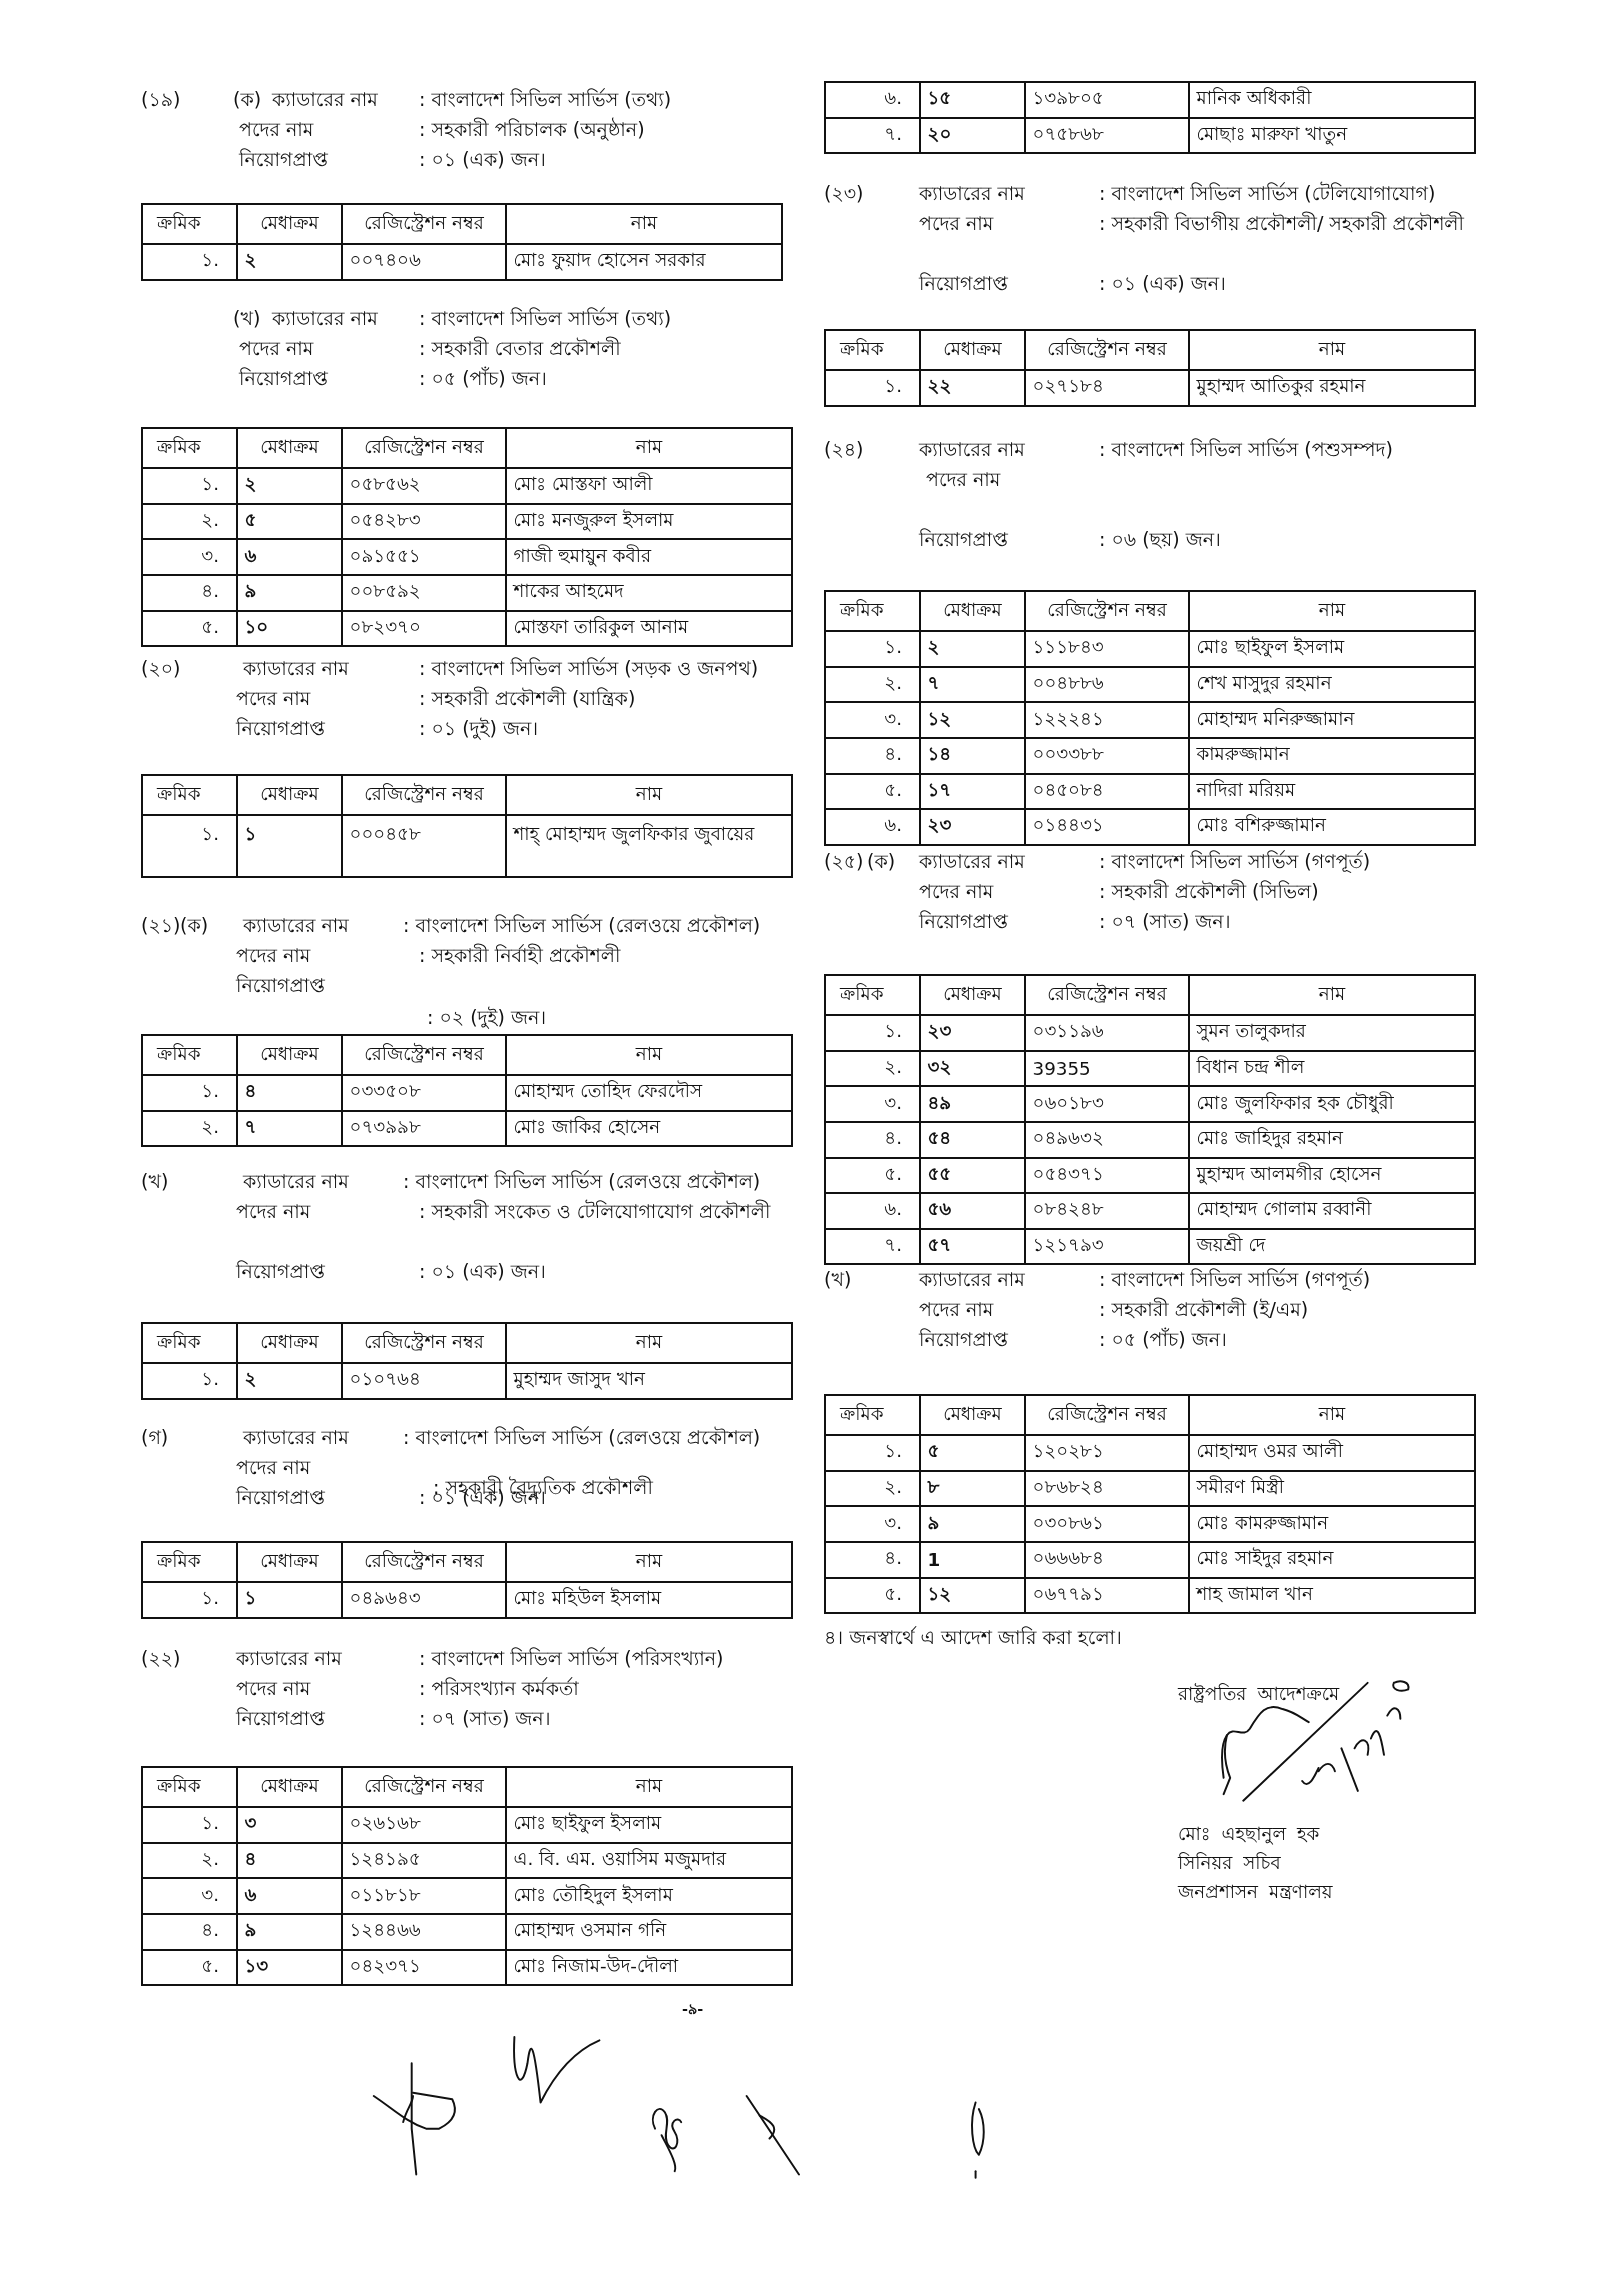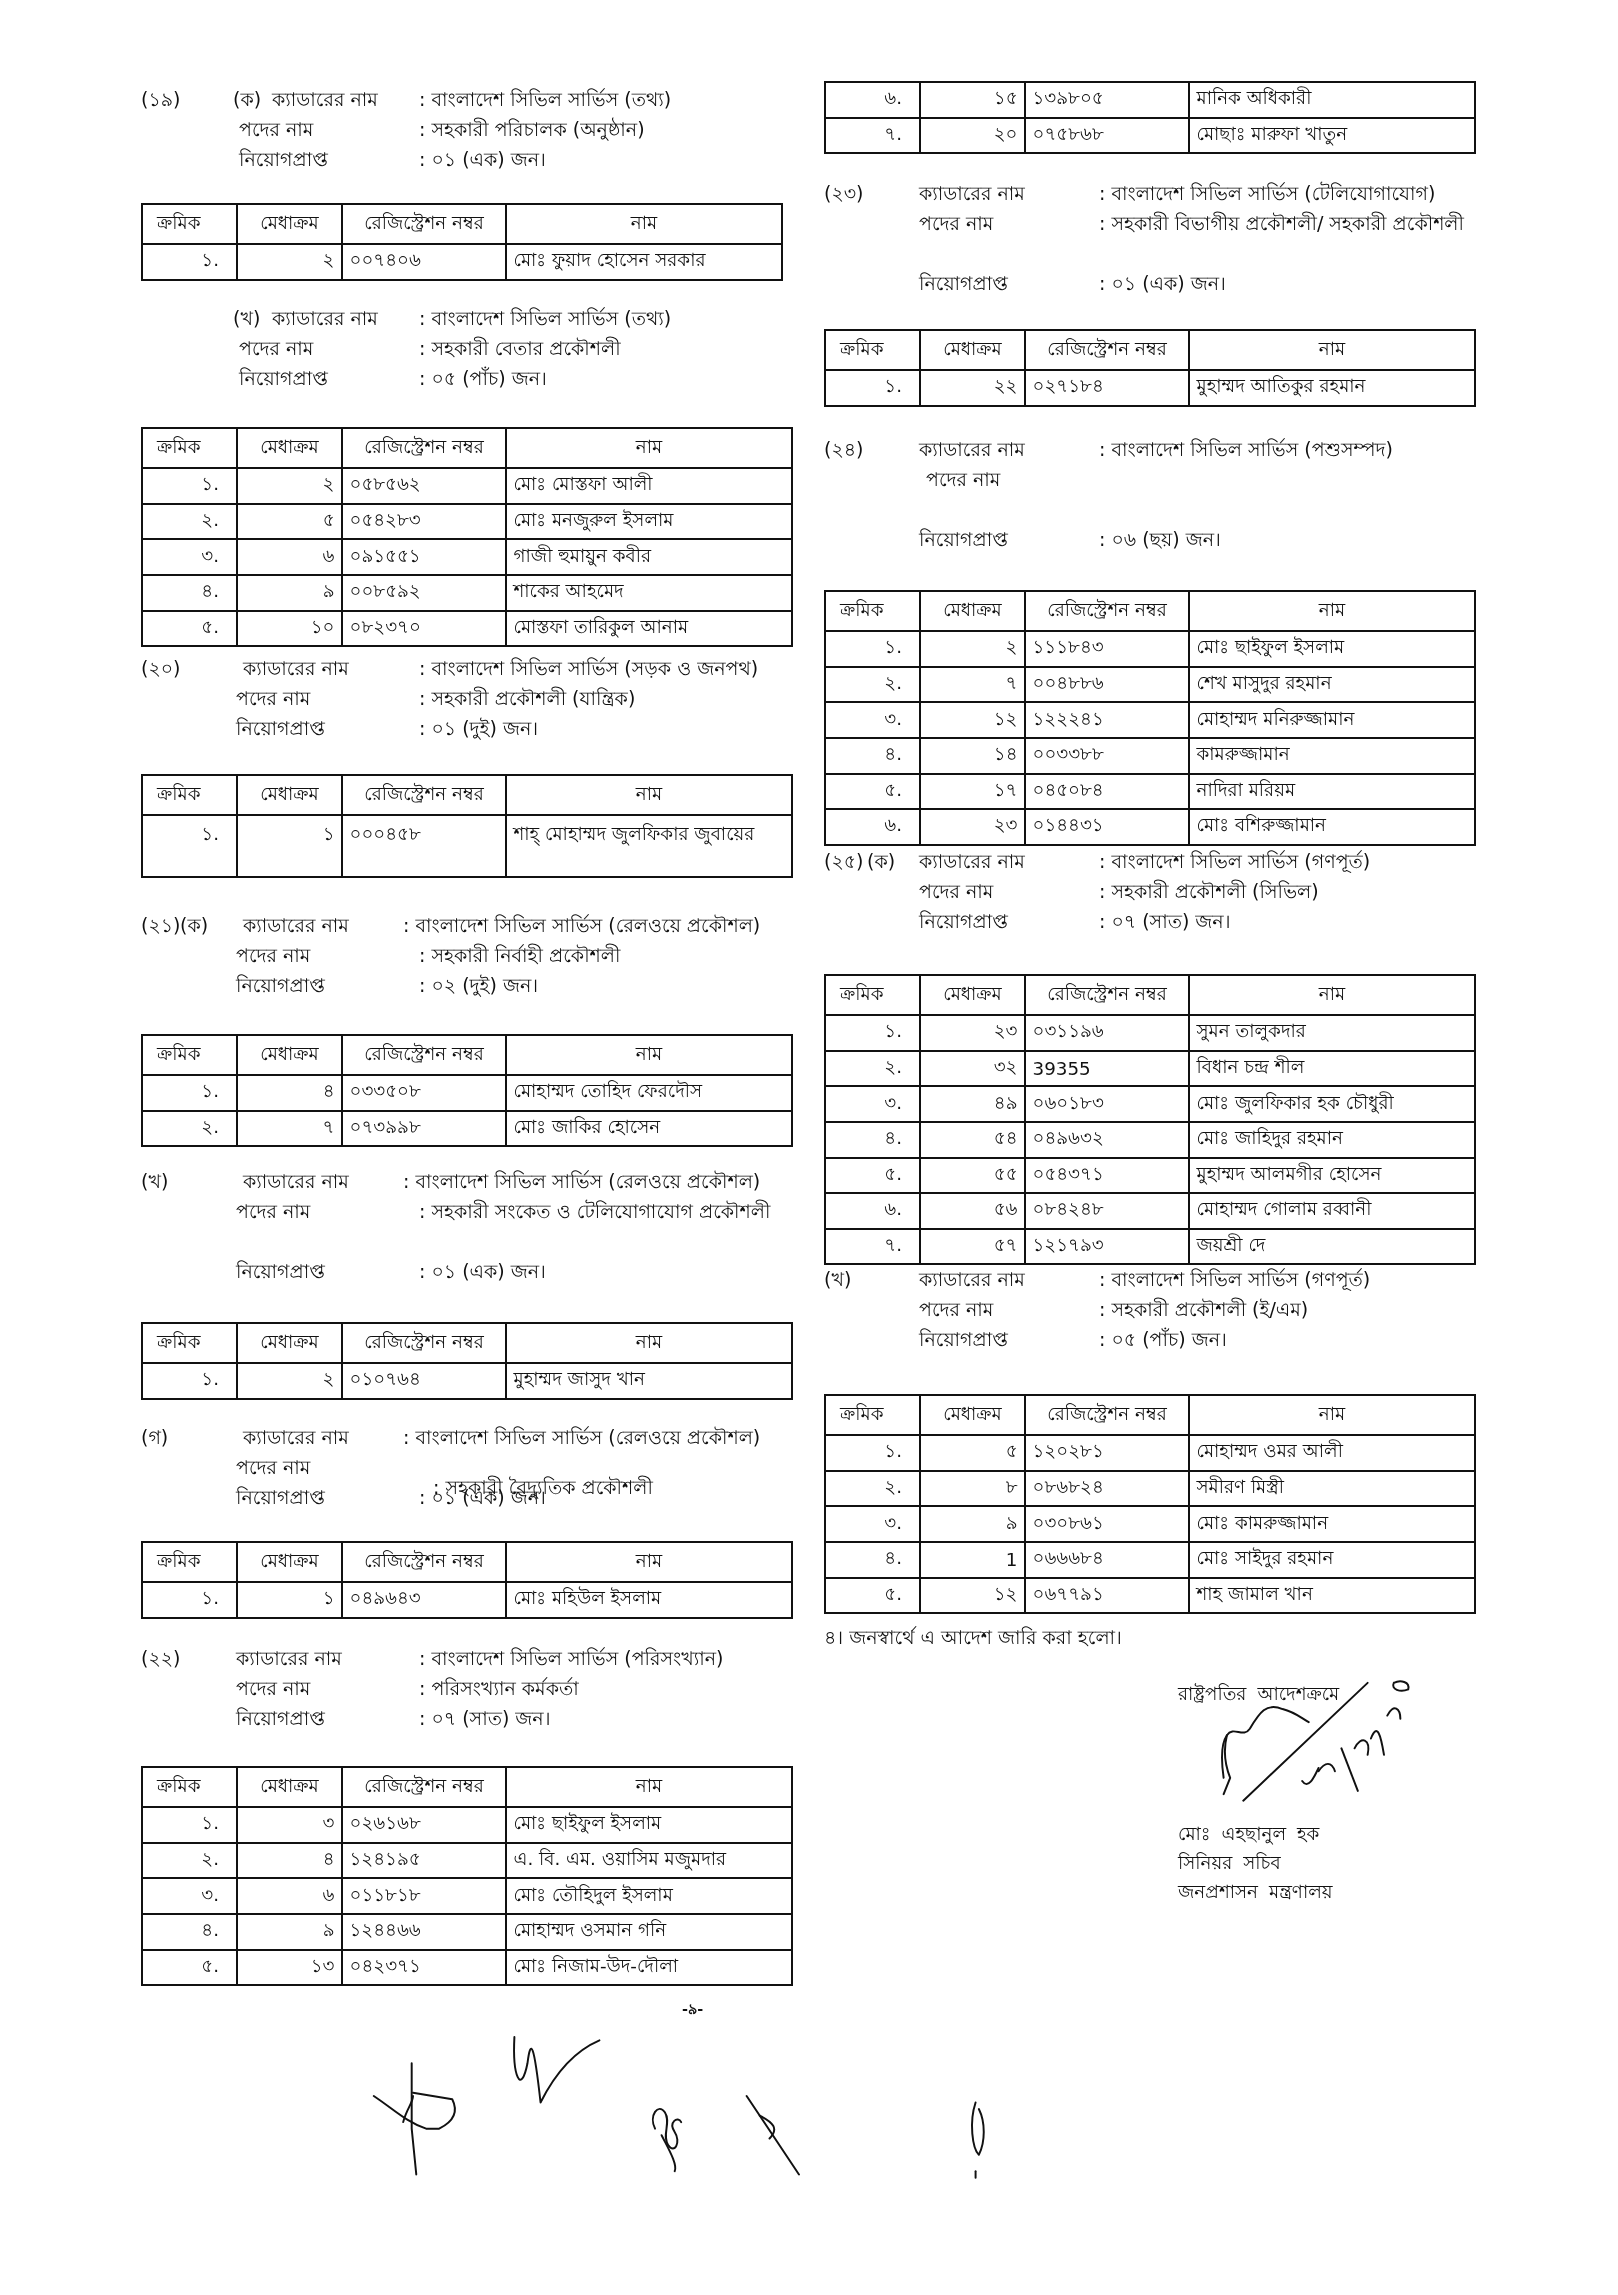--- a/index.html
+++ b/index.html
@@ -27,21 +27,21 @@
     font-size: 18.3px; table-layout: fixed;
   }
   table.roster td, table.roster th {
     border: 2px solid #111; padding: 1.3px 6.5px; font-weight: normal;
     height: 27.5px; vertical-align: middle;
   }
   table.roster th { height: 33px; vertical-align: top; padding-top: 3.9px; }
   table.roster th.c-serial { text-align: left; padding-left: 14px; }
   table.roster th.c-merit, table.roster th.c-reg, table.roster th.c-name { text-align: center; }
   table.roster td.c-serial { text-align: right; padding-right: 17px; }
-  table.roster td.c-merit { text-align: right; }
+  table.roster td.c-merit { text-align: left; font-weight: bold; }
   table.roster td.c-reg { text-align: left; }
   table.roster td.c-name { text-align: left; }
   table.roster tr.tall td { height: 55px; vertical-align: top; padding-top: 3.9px; }
 
   .closing { position: absolute; font-size: 19px; }
   .sig-block { position: absolute; text-align: left; font-size: 18.3px; line-height: 29px; font-family: Liberation Mono, monospace; }
   .page-num { position: absolute; font-size: 14.4px; font-weight: bold; }
   .sig { position: absolute; }
   .sig path { fill: none; stroke: #111; stroke-width: 3; stroke-linecap: round; stroke-linejoin: round; }
 </style>
@@ -208,21 +208,21 @@
         <span class="sec-sub" style="left:39px;">(ক)</span>
         <span class="lbl" style="left:102px;">ক্যাডারের নাম</span>
         <span class="val" style="left:262px;">: বাংলাদেশ সিভিল সার্ভিস (রেলওয়ে প্রকৌশল)</span>
       </div>
       <div class="info-row">
         <span class="lbl" style="left:95px;">পদের নাম</span>
         <span class="val" style="left:278px;">: সহকারী নির্বাহী প্রকৌশলী</span>
       </div>
       <div class="info-row">
         <span class="lbl" style="left:95px;">নিয়োগপ্রাপ্ত</span>
-        <span class="val" style="left:278px;">: ০২ (দুই) জন।</span>
+        <span class="val" style="left:286px;margin-top:32px;">: ০২ (দুই) জন।</span>
       </div>
     </div>
     <table class="roster" style="top:124px; width:652px;">
         <colgroup>
           <col style="width: 95px;">
           <col style="width: 105px;">
           <col style="width: 164px;">
           <col style="width: auto;">
         </colgroup>
         <thead>

